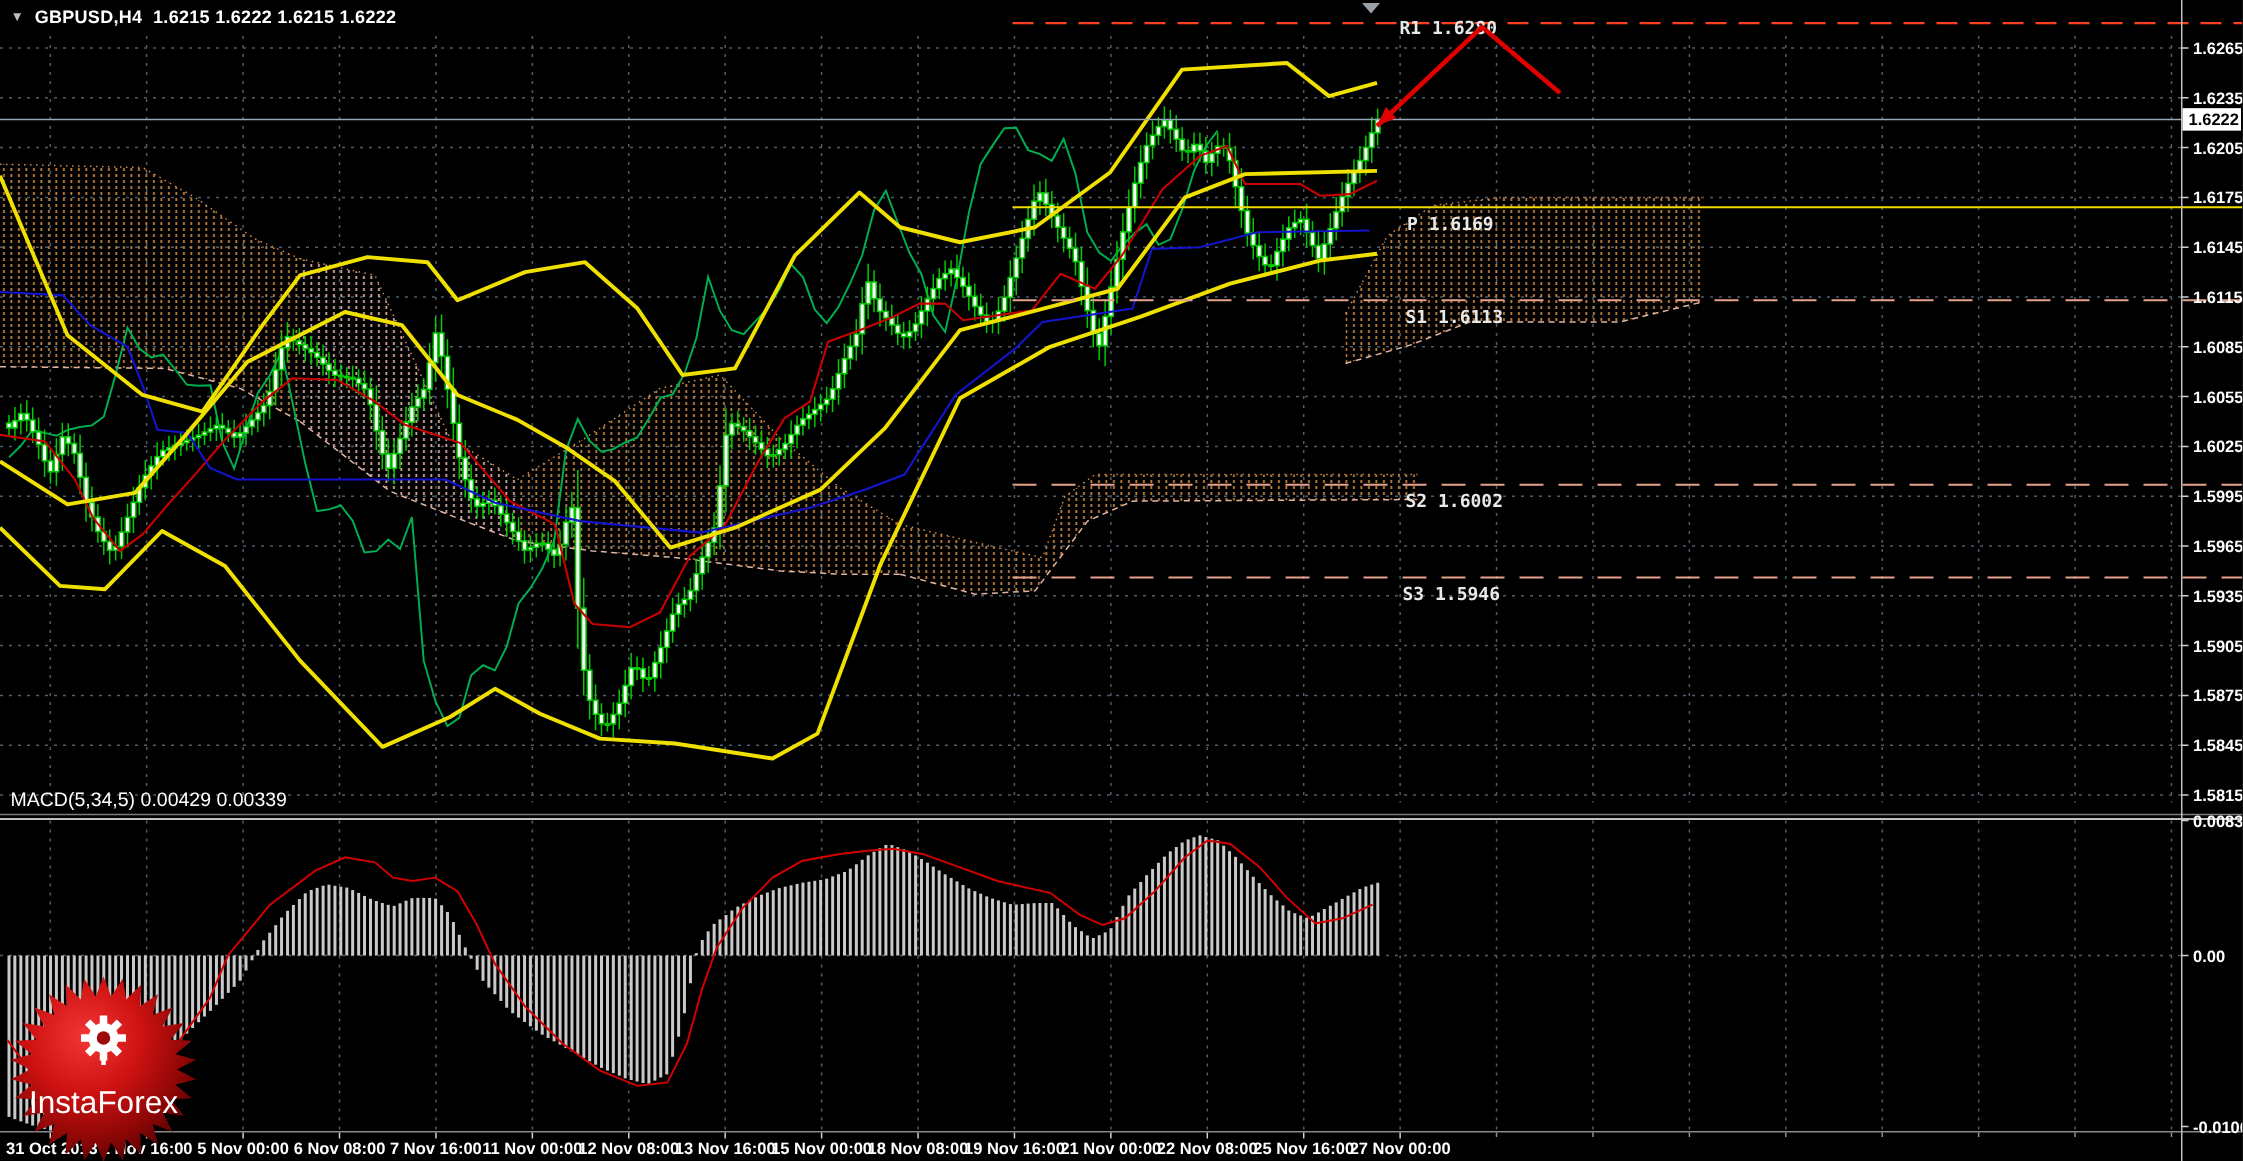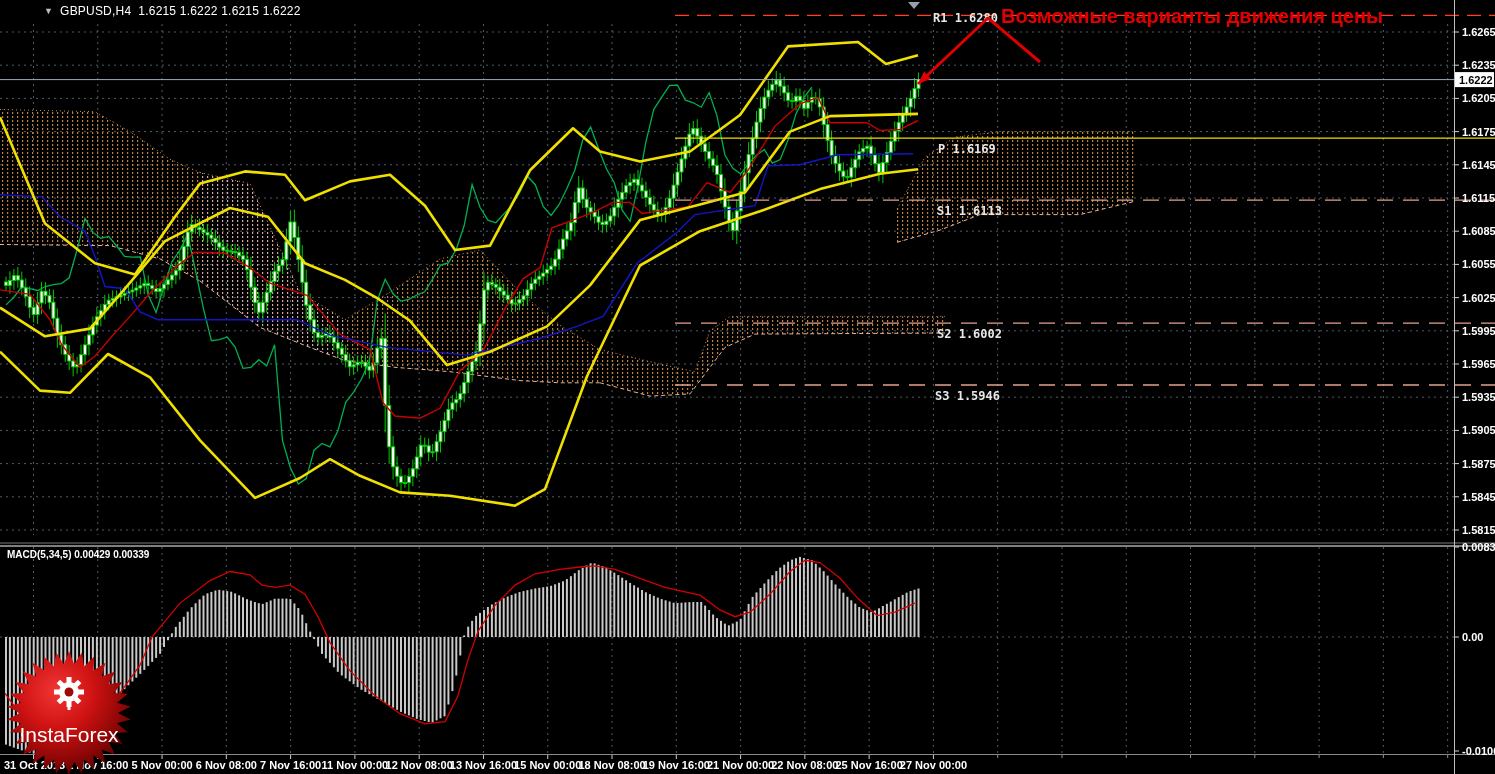--- a/index.html
+++ b/index.html
@@ -1,25 +1,25 @@
 <!DOCTYPE html>
 <html><head>
 <meta charset="utf-8">
 <style>
   html,body{margin:0;padding:0;background:#222;}
   .stage{position:relative;width:1495px;height:774px;background:#000;overflow:hidden;
          font-family:"Liberation Sans",sans-serif;}
   .stage svg{position:absolute;left:0;top:0;}
-  .titlebar{position:absolute;left:7px;top:4px;color:#ffffff;font-size:12px;font-weight:normal;
-            letter-spacing:0.2px;white-space:nowrap;z-index:5;margin-left:37px;}
+  .titlebar{position:absolute;left:7px;top:4px;color:#ffffff;font-size:12px;font-weight:bold;
+            letter-spacing:0.2px;white-space:nowrap;z-index:5;}
   .titlebar .tri{color:#b9bec4;font-size:9px;margin-right:7px;vertical-align:1px;cursor:pointer;}
   .ann{position:absolute;color:#e10000;font-weight:bold;font-size:20px;white-space:nowrap;z-index:6;}
   .ann1{left:1001px;top:5px;}
   .ann2{left:1064px;top:31px;}
-  .macdlabel{position:absolute;left:7px;top:549px;color:#ffffff;font-size:10px;font-weight:bold;z-index:5;}
+  .macdlabel{position:absolute;left:7px;top:525px;color:#ffffff;font-size:13px;font-weight:normal;z-index:5;}
   .logo{position:absolute;left:0px;top:645px;width:148px;height:129px;z-index:4;padding-left:48px;}
   .logo-text{font-family:"Liberation Sans",sans-serif;}
 </style>
 </head>
 <body>
 
 <div class="stage">
   <svg id="plot" width="1495" height="774">
       <defs>
         <pattern id="hatchO" width="5" height="4" patternUnits="userSpaceOnUse">
@@ -927,21 +927,20 @@
         <line x1="1190.5399999999997" y1="755" x2="1190.5399999999997" y2="758" stroke="#909090" stroke-width="1"></line>
         <line x1="1254.8199999999997" y1="755" x2="1254.8199999999997" y2="758" stroke="#909090" stroke-width="1"></line>
         <line x1="1319.0999999999997" y1="755" x2="1319.0999999999997" y2="758" stroke="#909090" stroke-width="1"></line>
         <line x1="1383.3799999999997" y1="755" x2="1383.3799999999997" y2="758" stroke="#909090" stroke-width="1"></line>
         <line x1="1447.6599999999996" y1="755" x2="1447.6599999999996" y2="758" stroke="#909090" stroke-width="1"></line>
       </g>
     </svg>
 
   <div class="titlebar"><span class="tri">▼</span><span>GBPUSD,H4</span>&nbsp;&nbsp;<span>1.6215 1.6222 1.6215 1.6222</span></div>
 
-  <div class="ann ann1">Возможные варианты движения цены</div>
 
   <div class="macdlabel">MACD(5,34,5) 0.00429 0.00339</div>
 
   <div class="logo">
     <svg width="148" height="129">
       <defs>
         <radialGradient id="lgrad" cx="40%" cy="32%" r="75%">
           <stop offset="0%" stop-color="#f23535"></stop>
           <stop offset="40%" stop-color="#cf1212"></stop>
           <stop offset="75%" stop-color="#8c0606"></stop>

